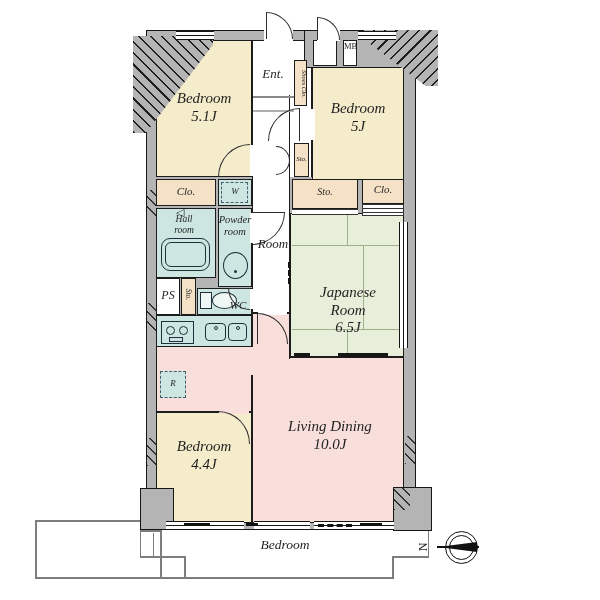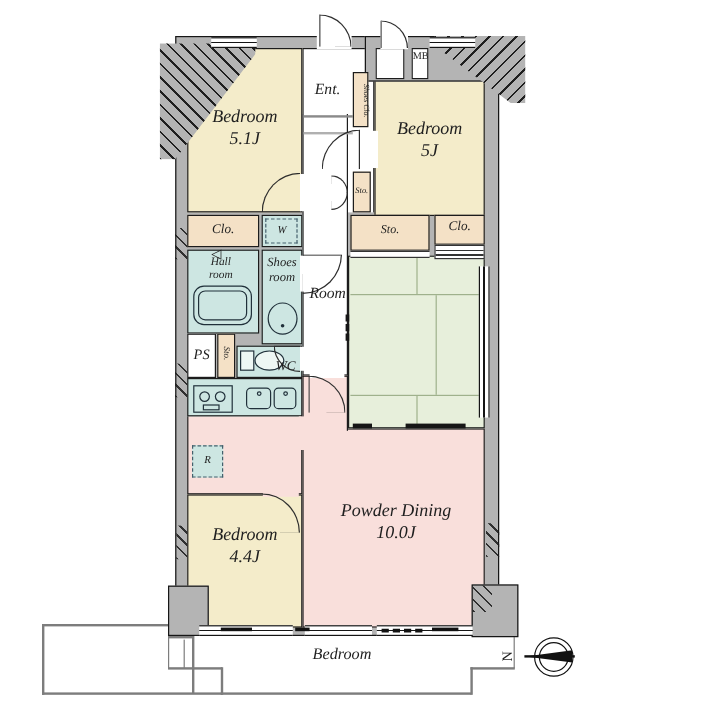--- a/index.html
+++ b/index.html
@@ -161,30 +161,35 @@
     <span>5.1J</span>
   </div>
   <div class="lbl" style="left:312px;top:100px;width:92px;font-size:15px;z-index:5;">
     <span>Bedroom</span><br>
     <span>5J</span>
   </div>
   <div class="lbl" style="left:156px;top:438px;width:96px;font-size:15px;z-index:5;">
     <span>Bedroom</span><br>
     <span>4.4J</span>
   </div>
+  <div class="lbl" style="left:292px;top:284px;width:112px;font-size:15px;z-index:5;">
+    <span>Japanese</span><br>
+    <span>Room</span><br>
+    <span>6.5J</span>
+  </div>
   <div class="lbl" style="left:265px;top:418px;width:130px;font-size:15px;z-index:5;">
-    <span>Powder Dining</span><br>
+    <span>Living Dining</span><br>
     <span>10.0J</span>
   </div>
   <div class="lbl" style="left:158px;top:214px;width:52px;font-size:9.5px;z-index:5;">
     <span>Hall</span><br>
     <span>room</span>
   </div>
   <div class="lbl" style="left:218px;top:214px;width:34px;font-size:10.5px;z-index:5;">
-    <span>Shoes</span><br>
+    <span>Powder</span><br>
     <span>room</span>
   </div>
   <div class="lbl" style="left:256px;top:66px;width:34px;font-size:13px;z-index:5;">Ent.</div>
   <div class="lbl" style="left:256px;top:236px;width:34px;font-size:13px;z-index:5;">Room</div>
   <div class="lbl" style="left:226px;top:299px;width:24px;font-size:11px;z-index:5;">WC</div>
   <div class="lbl" style="left:157px;top:288px;width:22px;font-size:12px;z-index:5;">PS</div>
   <div class="lbl" style="left:240px;top:537px;width:90px;font-size:13.5px;z-index:5;">Bedroom</div>
   <div class="lbl" style="left:156px;top:185px;width:60px;font-size:11px;z-index:5;">Clo.</div>
   <div class="lbl" style="left:362px;top:183px;width:42px;font-size:11px;z-index:5;">Clo.</div>
   <div class="lbl" style="left:292px;top:186px;width:66px;font-size:10px;z-index:5;">Sto.</div>

